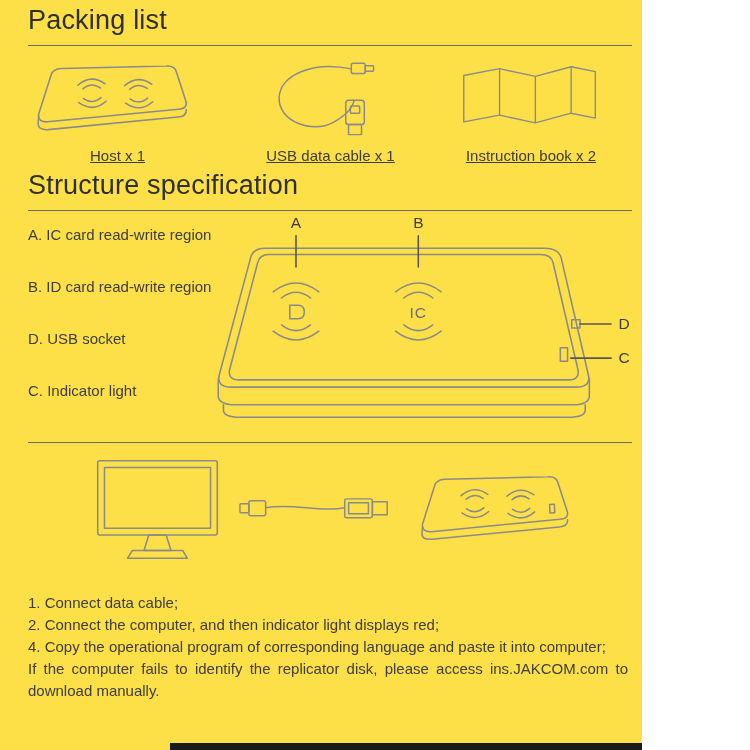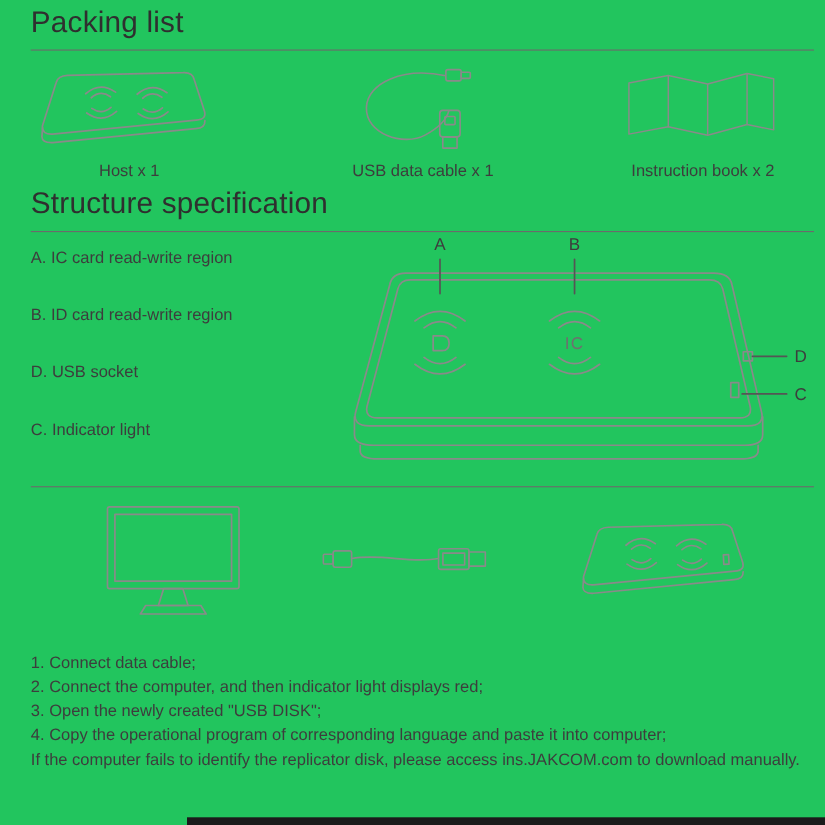--- a/index.html
+++ b/index.html
@@ -3,35 +3,35 @@
 <meta charset="utf-8">
 <style>
   * { box-sizing: border-box; }
   html, body { margin: 0; padding: 0; }
   body {
     width: 750px; height: 750px;
     background: #ffffff;
     font-family: "Liberation Sans", "DejaVu Sans", sans-serif;
     color: #3d3d3d;
   }
-  .page { position: relative; width: 750px; height: 750px; overflow: hidden; background: #22c55e; }
+  .page { position: relative; width: 642px; height: 750px; overflow: hidden; background: #fde047; }
   .section { padding: 0 10px 0 28px; }
   .section.first { padding-top: 5px; }
   h1.title { font-size: 27px; font-weight: 400; color: #2f2f2f; margin: 0; letter-spacing: 0.2px; }
   .rule { height: 0; border-bottom: 1.5px solid #6b6b6b; margin-top: 9px; }
 
   
-  .pack-row { display: flex; justify-content: space-between; align-items: flex-start; padding: 10px 26px 0 2px; }
+  .pack-row { display: flex; justify-content: space-between; align-items: flex-start; padding: 10px 26px 0 2px; text-decoration: underline; }
   .pack-item { margin: 0; display: flex; flex-direction: column; align-items: center; }
   .pack-art { height: 86px; display: flex; align-items: center; justify-content: center; }
   .pack-caption { font-size: 15px; color: #3d3d3d; margin-top: 5px; white-space: nowrap; }
 
   
   .section.structure { margin-top: 6px; }
-  .struct-row { display: flex; margin-top: 2px; gap: 44px; }
+  .struct-row { display: flex; margin-top: 2px; }
   .legend { width: 252px; padding-top: 12px; }
   .legend-item { font-size: 15px; line-height: 20px; margin-bottom: 32px; white-space: nowrap; }
   .diagram { width: 432px; }
   .device-svg { display: block; width: 425px; height: auto; }
   .callout { font-size: 15px; fill: #3d3d3d; }
   .ic-label { font-size: 15px; fill: #6f6f6f; letter-spacing: 1px; }
 
   
   .install-row { display: flex; align-items: center; justify-content: space-between; padding: 8px 46px 0 62px; height: 124px; }
   .steps { margin-top: 25px; font-size: 15px; line-height: 22px; color: #3d3d3d; padding-right: 4px; }
@@ -195,20 +195,19 @@
               <path d="M 103 47 Q 112 54 121 47"></path>
             <rect x="142" y="44" width="5" height="9"></rect>
           </g>
         </g>
       </svg>
     </div>
 
     <div class="steps">
       <div class="step">1. Connect data cable;</div>
       <div class="step">2. Connect the computer, and then indicator light displays red;</div>
-      <div class="step">3. Open the newly created "USB DISK";</div>
       <div class="step">4. Copy the operational program of corresponding language and paste it into computer;</div>
       <div class="step step-note">If the computer fails to identify the replicator disk, please access ins.JAKCOM.com to download manually.</div>
     </div>
   </section>
 
   <div class="bottom-bar"></div>
 </div>
 
 </body></html>

